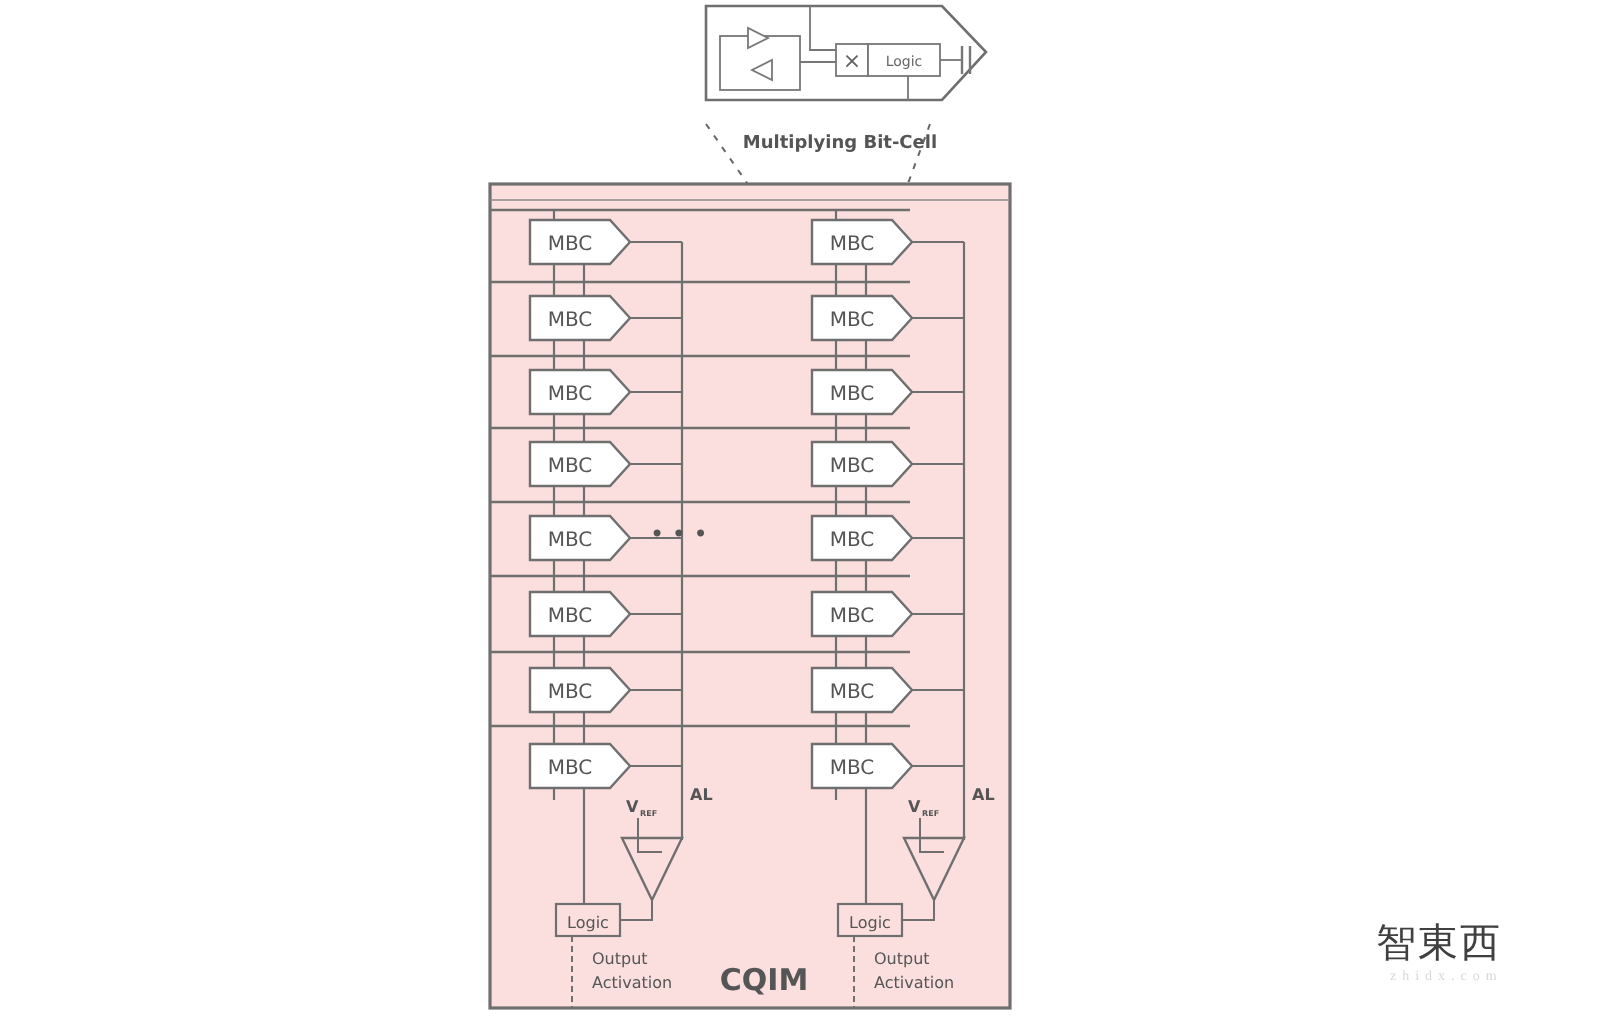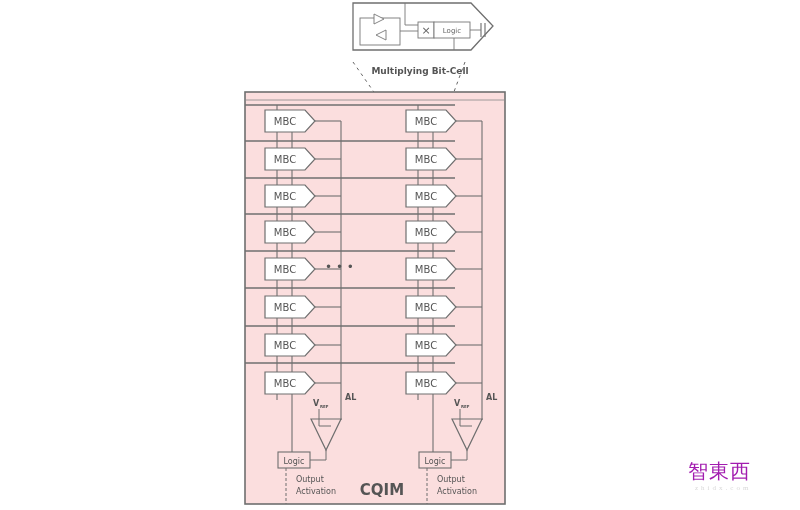--- a/index.html
+++ b/index.html
@@ -1,20 +1,20 @@
 <!DOCTYPE html>
 <html><head>
 <meta charset="utf-8">
 <style>
   html, body { margin:0; padding:0; background:#ffffff; }
   body { width:800px; height:510px; position:relative; overflow:hidden;
          font-family:"DejaVu Sans", sans-serif; }
   svg text { font-family:"DejaVu Sans", sans-serif; }
   #diagram { position:absolute; left:0; top:0; }
-  .wm { position:absolute; left:688px; top:458px; color:#a21caf; font-size:20px;
+  .wm { position:absolute; left:688px; top:458px; color:#404040; font-size:20px;
         font-family:Liberation Mono, monospace; letter-spacing:1px; }
   .wm-sub { position:absolute; left:695px; top:484px; color:#d8d8d8; font-size:7px;
         letter-spacing:3px; font-family:Liberation Serif, serif; }
 </style>
 </head>
 <body>
 
 <svg id="diagram" width="800" height="510">
 
   <g>

